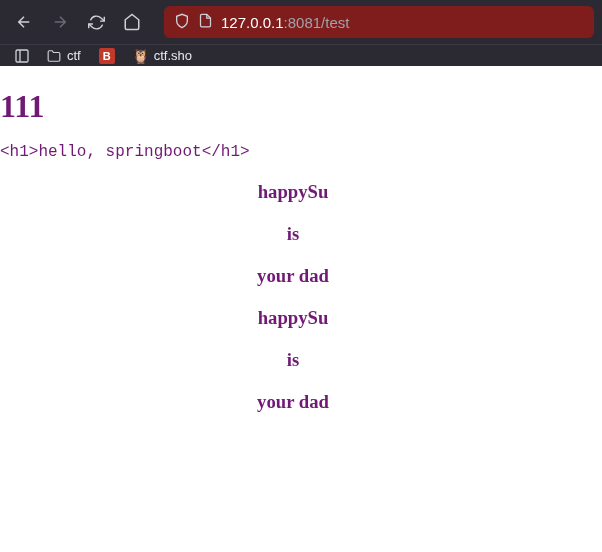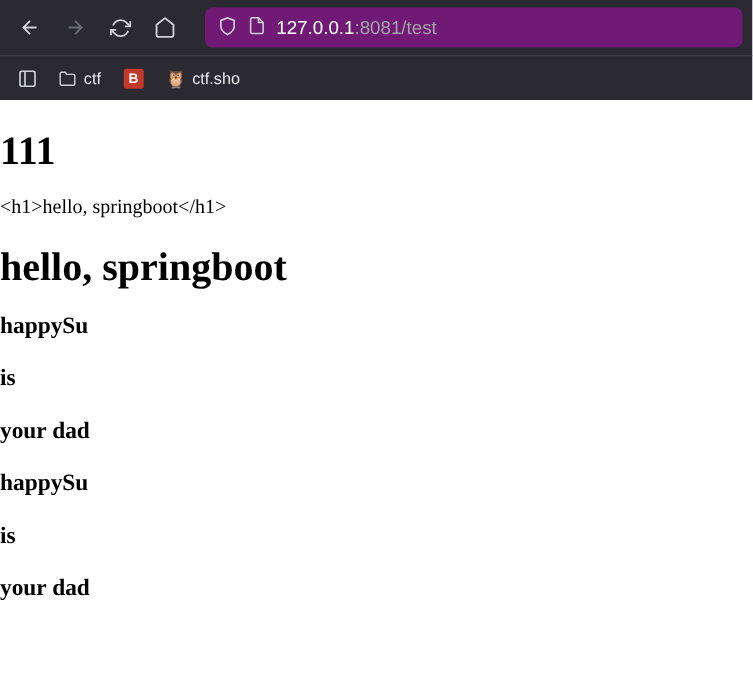--- a/index.html
+++ b/index.html
@@ -1,39 +1,39 @@
 <!DOCTYPE html>
 <html><head>
   <meta charset="utf-8">
   <style>
     * { margin: 0; padding: 0; box-sizing: border-box; }
     body { width: 602px; height: 552px; font-family: Arial, sans-serif; overflow: hidden; }
     
     .toolbar { background: #2b2a33; height: 44px; display: flex; align-items: center; padding: 0 8px; gap: 4px; }
     .nav-btn { width: 32px; height: 32px; display: flex; align-items: center; justify-content: center; color: #cfcfd8; border-radius: 4px; }
     .nav-btn.disabled { color: #6a6a75; }
-    .url-bar { flex: 1; background: #701a75; height: 32px; border-radius: 6px; display: flex; align-items: center; padding: 0 10px; gap: 8px; color: #cfcfd8; font-size: 14px; margin-left: 12px; }
+    .url-bar { flex: 1; background: #7f1d1d; height: 32px; border-radius: 6px; display: flex; align-items: center; padding: 0 10px; gap: 8px; color: #cfcfd8; font-size: 14px; margin-left: 12px; }
     .url-text { font-size: 15px; }
     .url-host { color: #fff; }
     .url-rest { color: #a1a1aa; }
     
-    .bookmarks { background: #2b2a33; height: 36px; display: flex; align-items: center; padding: 0 8px; gap: 2px; border-top: 1px solid #3a3944; }
+    .bookmarks { background: #2b2a33; height: 22px; display: flex; align-items: center; padding: 0 8px; gap: 2px; border-top: 1px solid #3a3944; }
     .bm-icon { width: 28px; height: 28px; display: flex; align-items: center; justify-content: center; color: #cfcfd8; }
     .bm-item { display: flex; align-items: center; gap: 5px; padding: 4px 8px; color: #e8e8ed; font-size: 13px; border-radius: 4px; white-space: nowrap; }
     .bm-folder-icon { width: 16px; height: 14px; }
     .bm-favicon { width: 16px; height: 16px; display: flex; align-items: center; justify-content: center; font-size: 11px; border-radius: 2px; }
     .fav-red { background: #c0392b; color: #fff; font-weight: bold; }
     .fav-nss { width: 16px; height: 16px; }
     .fav-owl { color: #e8c170; font-size: 14px; }
     
-    .content { background: #fff; color: #000000; padding: 0; font-family: "Times New Roman", Times, serif; }
+    .content { background: #fff; color: #701a75; padding: 0; font-family: "Times New Roman", Times, serif; }
     .content h1.big111 { font-size: 32px; font-weight: bold; margin: 22px 0 18px 0; }
-    .content p.escaped { font-size: 16px; margin: 0 0 20px 0; }
+    .content p.escaped { font-size: 16px; margin: 0 0 20px 0; font-family: Liberation Mono, monospace; }
     .content h1.hello { font-size: 32px; font-weight: bold; margin: 0 0 18px 0; }
-    .content h3 { font-size: 18.7px; font-weight: bold; margin: 0 16px 20px 0; }
+    .content h3 { font-size: 18.7px; font-weight: bold; margin: 0 16px 20px 0; text-align: center; }
   </style>
 </head>
 <body>
 
 <div class="toolbar">
   <div class="nav-btn">
     <svg width="18" height="18" viewBox="0 0 24 24" fill="none" stroke="currentColor" stroke-width="2">
         <path d="M19 12H5M12 19l-7-7 7-7"></path>
       </svg>
   </div>
@@ -89,20 +89,19 @@
   </div>
   <div class="bm-item">
     <span class="bm-favicon fav-owl">🦉</span>
     <span>ctf.sho</span>
   </div>
 </div>
 
 <div class="content">
   <h1 class="big111">111</h1>
   <p class="escaped">&lt;h1&gt;hello, springboot&lt;/h1&gt;</p>
-  <h1 class="hello">hello, springboot</h1>
   <h3>happySu</h3>
   <h3>is</h3>
   <h3>your dad</h3>
   <h3>happySu</h3>
   <h3>is</h3>
   <h3>your dad</h3>
 </div>
 
 </body></html>

